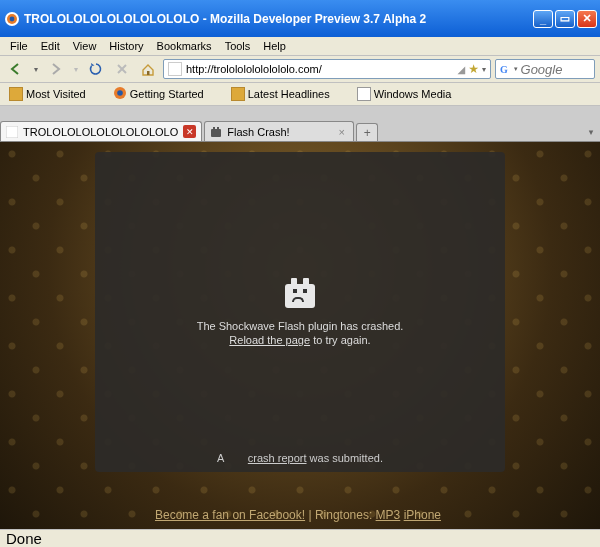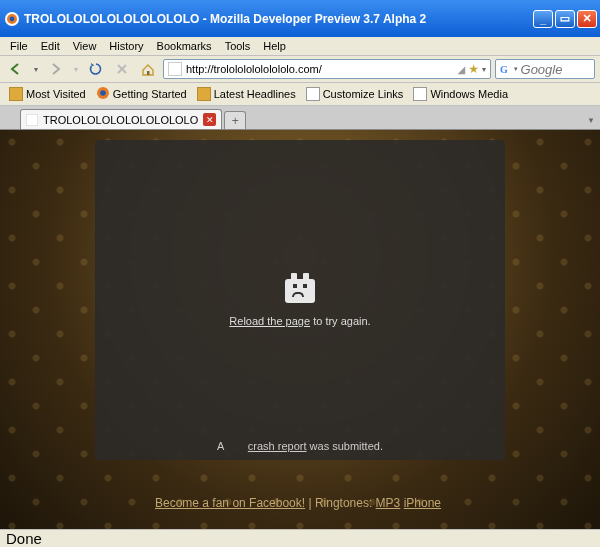--- a/index.html
+++ b/index.html
@@ -16,25 +16,25 @@
   .menubar span { padding: 1px 6px; cursor:default; }
   .navrow { display:flex; align-items:center; padding:3px 5px; gap:4px; background:#ece9d8; border-bottom:1px solid #c0c0c0; }
   .navbtn { width:22px; height:20px; display:flex; align-items:center; justify-content:center; border:1px solid transparent; border-radius:3px; cursor:default; }
   .dropbtn { width:10px; display:flex; align-items:center; justify-content:center; color:#666; font-size:8px; }
   .urlbar { flex:1; background:#fff; border:1px solid #7f9db9; height:20px; display:flex; align-items:center; padding:0 4px; border-radius:2px; }
   .urlbar input { flex:1; border:none; outline:none; font-size:11px; height:16px; }
   .starbox { display:flex; align-items:center; gap:1px; padding-left:3px; }
   .searchbox { width:100px; background:#fff; border:1px solid #7f9db9; height:20px; display:flex; align-items:center; padding:0 3px; border-radius:2px; gap:3px; }
   .searchbox input { flex:1; border:none; outline:none; font-size:13px; font-style:italic; color:#999; width:60px; }
   .gicon { width:12px; height:12px; display:inline-block; }
-  .bookmarksbar { display:flex; align-items:center; padding:2px 5px; gap:2px; background:#ece9d8; border-bottom:1px solid #c0c0c0; flex-wrap:nowrap; overflow:hidden; }
+  .bookmarksbar { display:flex; align-items:center; padding:2px 5px; gap:19px; background:#ece9d8; border-bottom:1px solid #c0c0c0; flex-wrap:nowrap; overflow:hidden; }
   .bm { display:flex; align-items:center; gap:3px; padding:1px 4px; white-space:nowrap; cursor:default; }
   .bm .pi { width:14px; height:14px; border:1px solid #999; background:#fff; display:flex; align-items:center; justify-content:center; color:#999; font-size:8px; }
   .bm .pi.fill { background:#dda93a; border-color:#b8892e; }
-  .tabbar { display:flex; background:#ccc; border-bottom:1px solid #888; height:24px; align-items:flex-end; padding-left:20px; gap:2px; }
+  .tabbar { display:flex; background:#ccc; border-bottom:1px solid #888; height:36px; align-items:flex-end; padding-left:0; gap:2px; }
   .tab { background:#f5f5f5; border:1px solid #888; border-bottom:none; border-radius:3px 3px 0 0; height:20px; display:flex; align-items:center; padding:0 5px; gap:5px; min-width:150px; font-size:11px; }
   .tab.inactive { background:#ddd; }
   .tab .ti { width:12px; height:12px; }
   .tab .label { flex:1; overflow:hidden; text-overflow:ellipsis; white-space:nowrap; }
   .tab .closex { width:13px; height:13px; background:#c83727; color:#fff; font-size:9px; display:flex; align-items:center; justify-content:center; border-radius:2px; }
   .tab .closegray { width:13px; height:13px; color:#888; font-size:11px; display:flex; align-items:center; justify-content:center; }
   .newtab { width:22px; height:18px; background:#ddd; border:1px solid #888; border-bottom:none; border-radius:3px 3px 0 0; display:flex; align-items:center; justify-content:center; color:#666; font-size:12px; }
   .content { position:relative; height:420px; background: radial-gradient(circle at 50% 30%, #8c6a2f 0%, #3b2a12 60%, #1a1308 100%); overflow:hidden; }
   .damask { position:absolute; inset:0; background-image:
     radial-gradient(circle at 12px 12px, rgba(224,183,90,0.30) 3px, transparent 4px),
@@ -146,52 +146,58 @@
           <circle cx="7" cy="7" r="2.8" fill="#2358a7"></circle>
         </svg></span>
       <span>Getting Started</span>
     </div>
   <div class="bm">
       <span class="pi fill"></span>
       <span>Latest Headlines</span>
     </div>
   <div class="bm">
       <span class="pi"></span>
-      <span>Customize Links</span>
-    </div>
-  <div class="bm">
-      <span class="pi"></span>
       <span>Windows Media</span>
     </div>
 
 </div>
 
 <div class="tabbar">
   <div class="tab">
     <span class="ti"><svg width="12" height="12">
           <rect width="12" height="12" fill="#fff" stroke="#ccc"></rect>
         </svg></span>
     <span class="label">TROLOLOLOLOLOLOLOLOLO</span>
     <span class="closex">✕</span>
+  </div>
+  <div class="tab inactive">
+    <span class="ti"><svg width="12" height="12">
+          <rect x="1" y="3" width="10" height="8" rx="1" fill="#555"></rect>
+          <rect x="3" y="1" width="2" height="2" fill="#555"></rect>
+          <rect x="7" y="1" width="2" height="2" fill="#555"></rect>
+        </svg></span>
+    <span class="label">Flash Crash!</span>
+    <span class="closegray">×</span>
   </div>
   <div class="newtab">+</div>
   <div class="tabend">▾</div>
 </div>
 
 <div class="content">
   <div class="damask"></div>
   <div class="crashpanel">
     <div class="sadplugin">
       <div class="nub n1"></div>
         <div class="nub n2"></div>
       <div class="body"></div>
       <div class="eye e1"></div>
         <div class="eye e2"></div>
       <div class="mouth"></div>
     </div>
+    <div class="l1">The Shockwave Flash plugin has crashed.</div>
     <div>
       <a href="#">Reload the page</a><span> to try again.</span>
     </div>
     <div class="crashfoot">
       <span>A </span><u class="mild">crash report</u><span> was submitted.</span>
     </div>
   </div>
   <div class="links">
     <a href="#">Become a fan on Facebook!</a><span> | </span><span>Ringtones: </span><a href="#">MP3</a><span> </span><a href="#">iPhone</a>
   </div>

